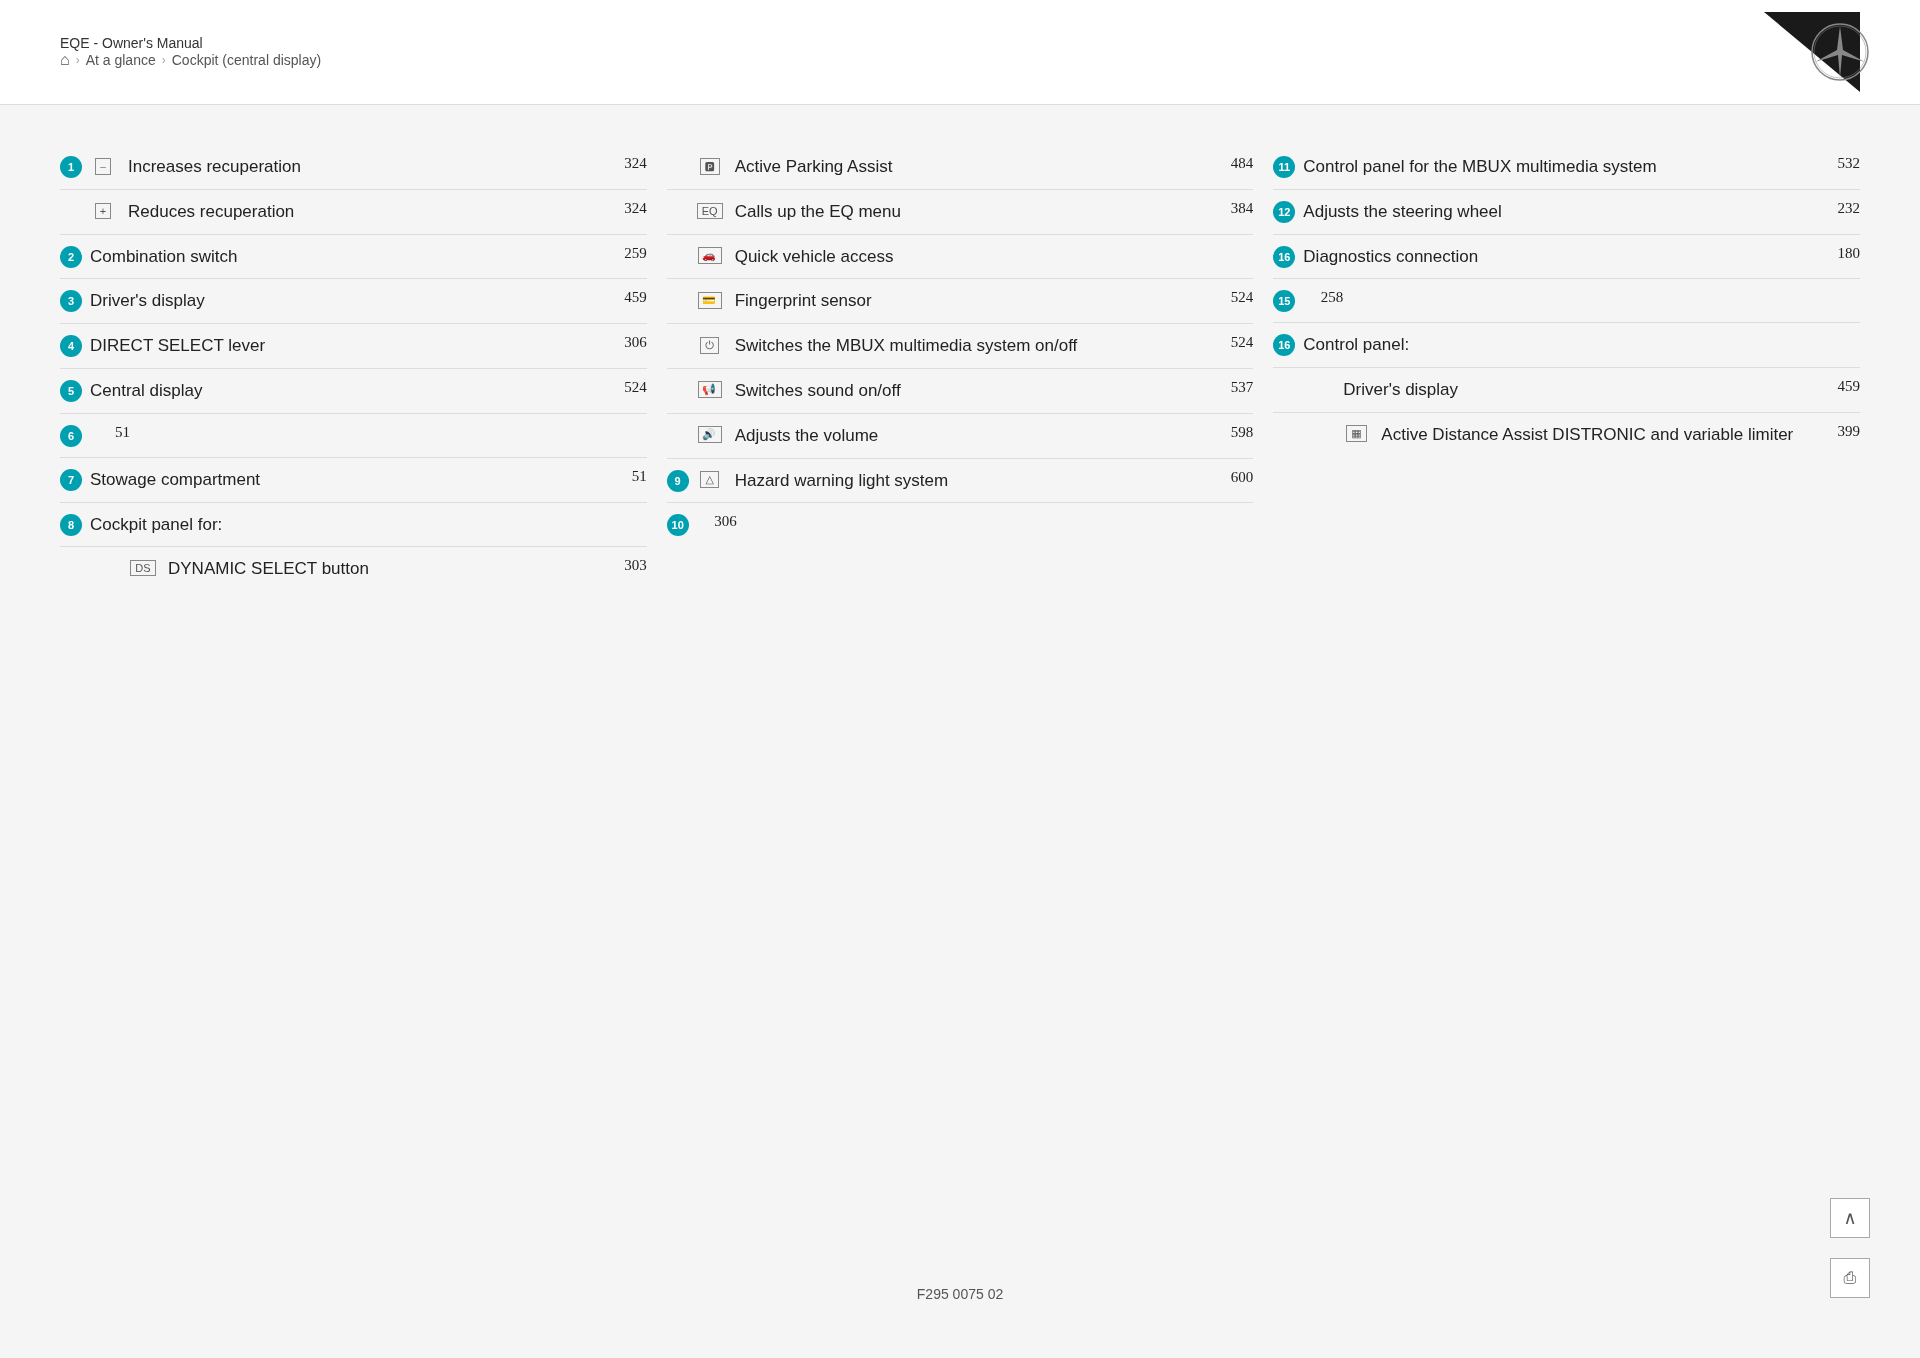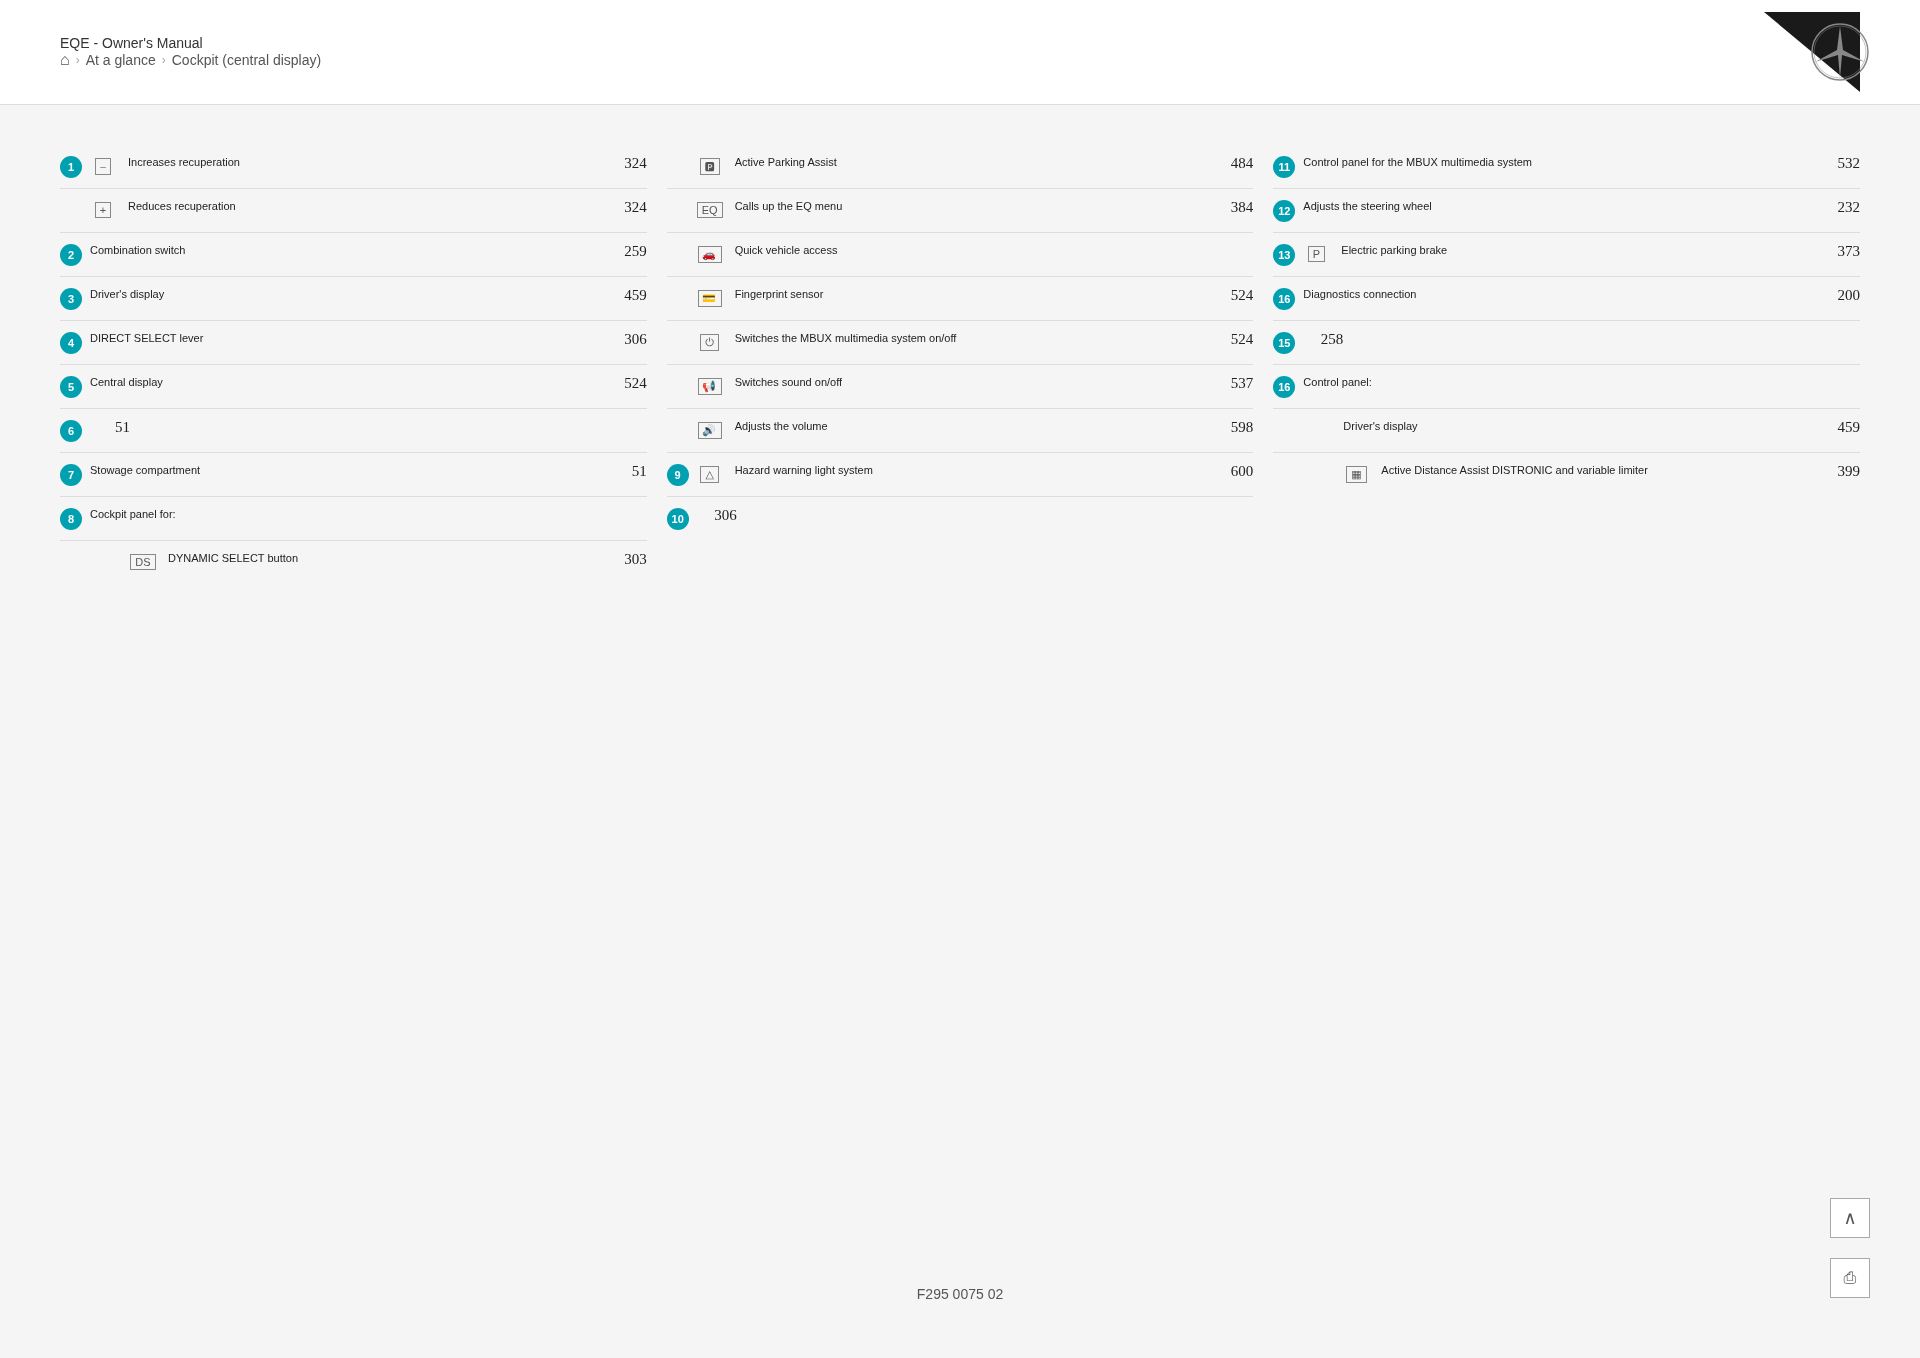--- a/index.html
+++ b/index.html
@@ -100,21 +100,21 @@
       display: flex;
       align-items: center;
       justify-content: center;
       font-size: 13px;
       color: #555;
     }
 
     .item-text {
       flex: 1;
       line-height: 1.4;
-      font-size: 11px;
+      font-size: 17px;
     }
 
     .item-page {
       font-size: 15px;
       color: #222;
       min-width: 40px;
       text-align: right;
       flex-shrink: 0;
       font-family: Liberation Serif, serif;
     }
@@ -338,31 +338,23 @@
           <span class="item-badge">11</span>
           <span class="item-text">Control panel for the MBUX multimedia system</span>
           <span class="item-page">532</span>
         </div>
         <div class="item-row">
           <span class="item-badge">12</span>
           <span class="item-text">Adjusts the steering wheel</span>
           <span class="item-page">232</span>
         </div>
         <div class="item-row">
-          <span class="item-badge">13</span>
-          <span class="item-icon">
-            <span class="icon-box">P</span>
-          </span>
-          <span class="item-text">Electric parking brake</span>
-          <span class="item-page">373</span>
-        </div>
-        <div class="item-row">
           <span class="item-badge">16</span>
           <span class="item-text">Diagnostics connection</span>
-          <span class="item-page">200</span>
+          <span class="item-page">180</span>
         </div>
         <div class="item-row">
           <span class="item-badge">15</span>
           <span class="item-page">258</span>
         </div>
         <div class="item-row">
           <span class="item-badge">16</span>
           <span class="item-text">Control panel:</span>
         </div>
         <div class="item-row sub-item">

